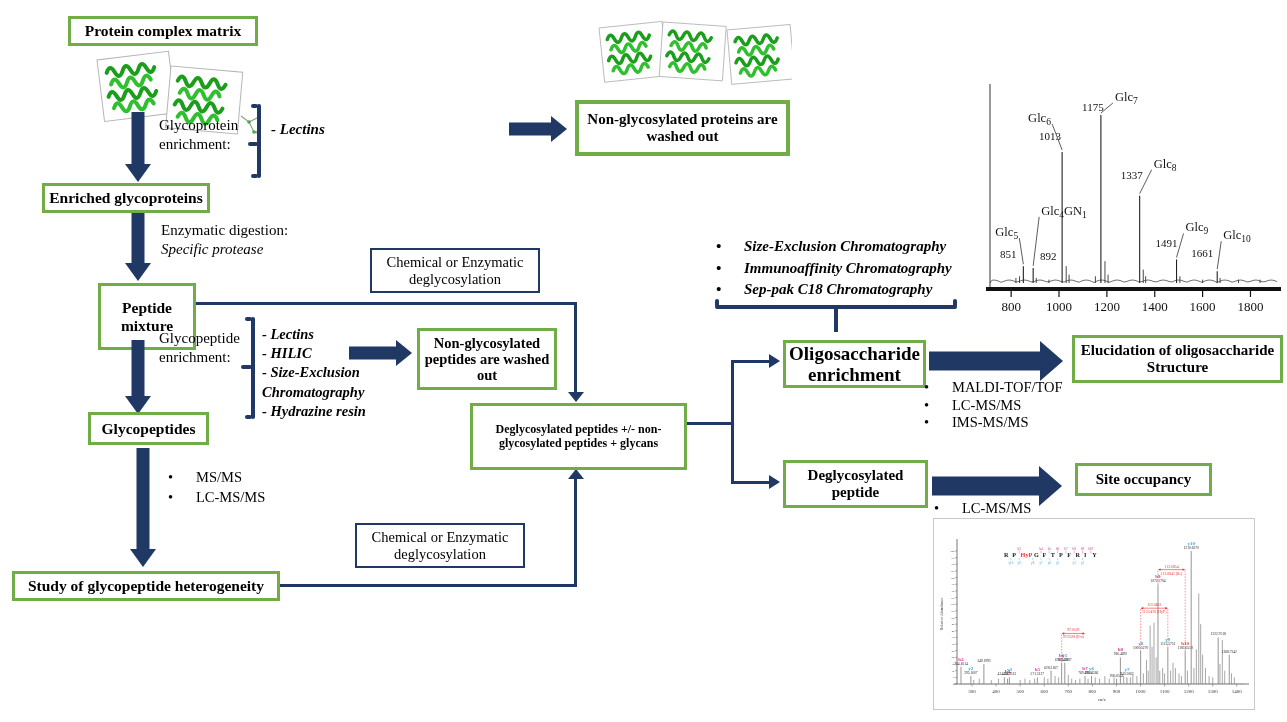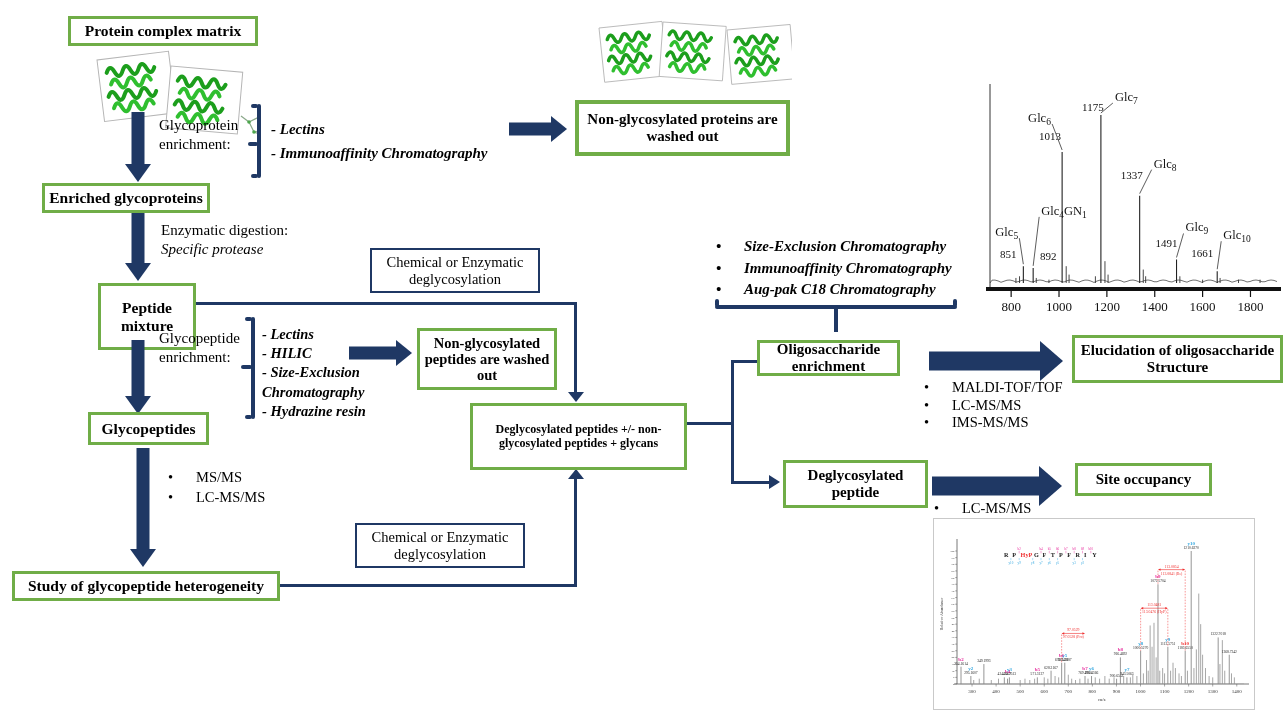--- a/index.html
+++ b/index.html
@@ -92,23 +92,20 @@
   <div class="brk-v" style="left:257px;top:104px;height:74px">
     <div class="tick" style="left:-9px;top:38px;width:10px"></div>
     <div class="tick" style="left:-6px;top:0;width:7px"></div>
     <div class="tick" style="left:-6px;bottom:0;width:7px"></div>
   </div>
 
   <div class="lbl dashlist bi" style="left:271px;top:117px;width:240px;font-size:15px;line-height:24px">
       <div class="li-row">
         <span>- Lectins</span>
       </div>
-      <div class="li-row">
-        <span>- Immunoaffinity Chromatography</span>
-      </div>
     </div>
 
   <div class="rarrow" style="left:509px;top:115px;width:58px">
     <div class="shaft"></div>
       <div class="head"></div>
   </div>
 
   <svg style="position:absolute;left:597px;top:20px" width="195" height="78">
     <use href="#helix-dom" transform="translate(2,8) rotate(-6) scale(0.88)"></use>
     <use href="#helix-dom" transform="translate(66,2) rotate(4) scale(0.88)"></use>
@@ -211,32 +208,32 @@
       <div class="li-row">
         <span class="bullet" style="width: 28px;">•</span>
         <span>Size-Exclusion Chromatography</span>
       </div>
       <div class="li-row">
         <span class="bullet" style="width: 28px;">•</span>
         <span>Immunoaffinity Chromatography</span>
       </div>
       <div class="li-row">
         <span class="bullet" style="width: 28px;">•</span>
-        <span>Aug-pak C18 Chromatography</span>
+        <span>Sep-pak C18 Chromatography</span>
       </div>
     </div>
 
   <div class="brk-h" style="left:715px;top:299px;width:242px">
     <div class="bar"></div>
       <div class="hookL"></div>
       <div class="hookR"></div>
       <div class="stem"></div>
   </div>
 
-  <div class="gbox" style="left:757px;top:340px;width:143px;height:36px;font-size:15px">Oligosaccharide enrichment</div>
+  <div class="gbox" style="left:783px;top:340px;width:143px;height:48px;font-size:19px">Oligosaccharide enrichment</div>
 
   <div class="rarrow big" style="left:929px;top:341px;width:134px">
     <div class="shaft"></div>
       <div class="head"></div>
   </div>
 
   <div class="gbox" style="left:1072px;top:335px;width:211px;height:48px;font-size:15px">Elucidation of oligosaccharide Structure</div>
 
   <div class="lbl blist" style="left:924px;top:379px;width:170px;font-size:14.5px;line-height:17.5px">
       <div class="li-row">

